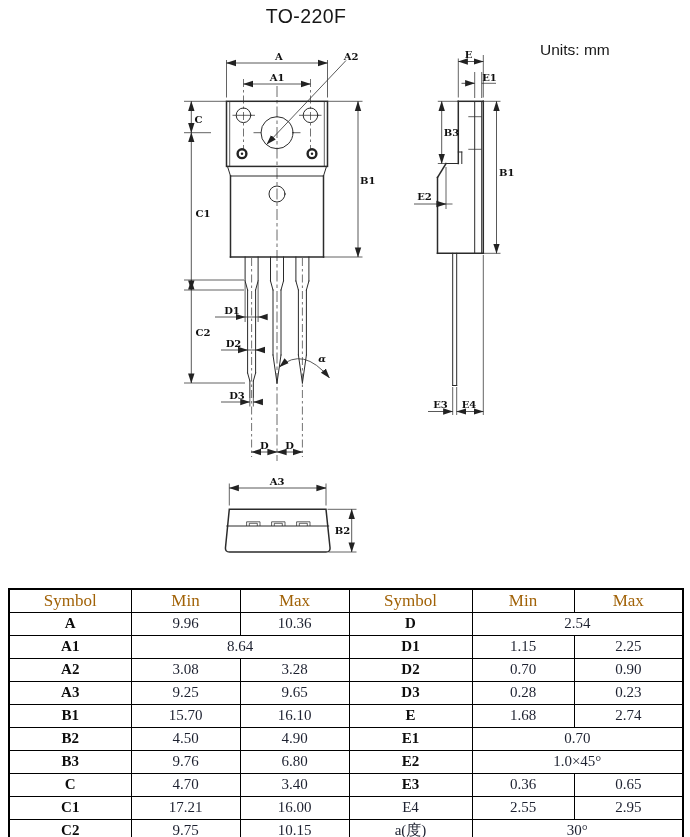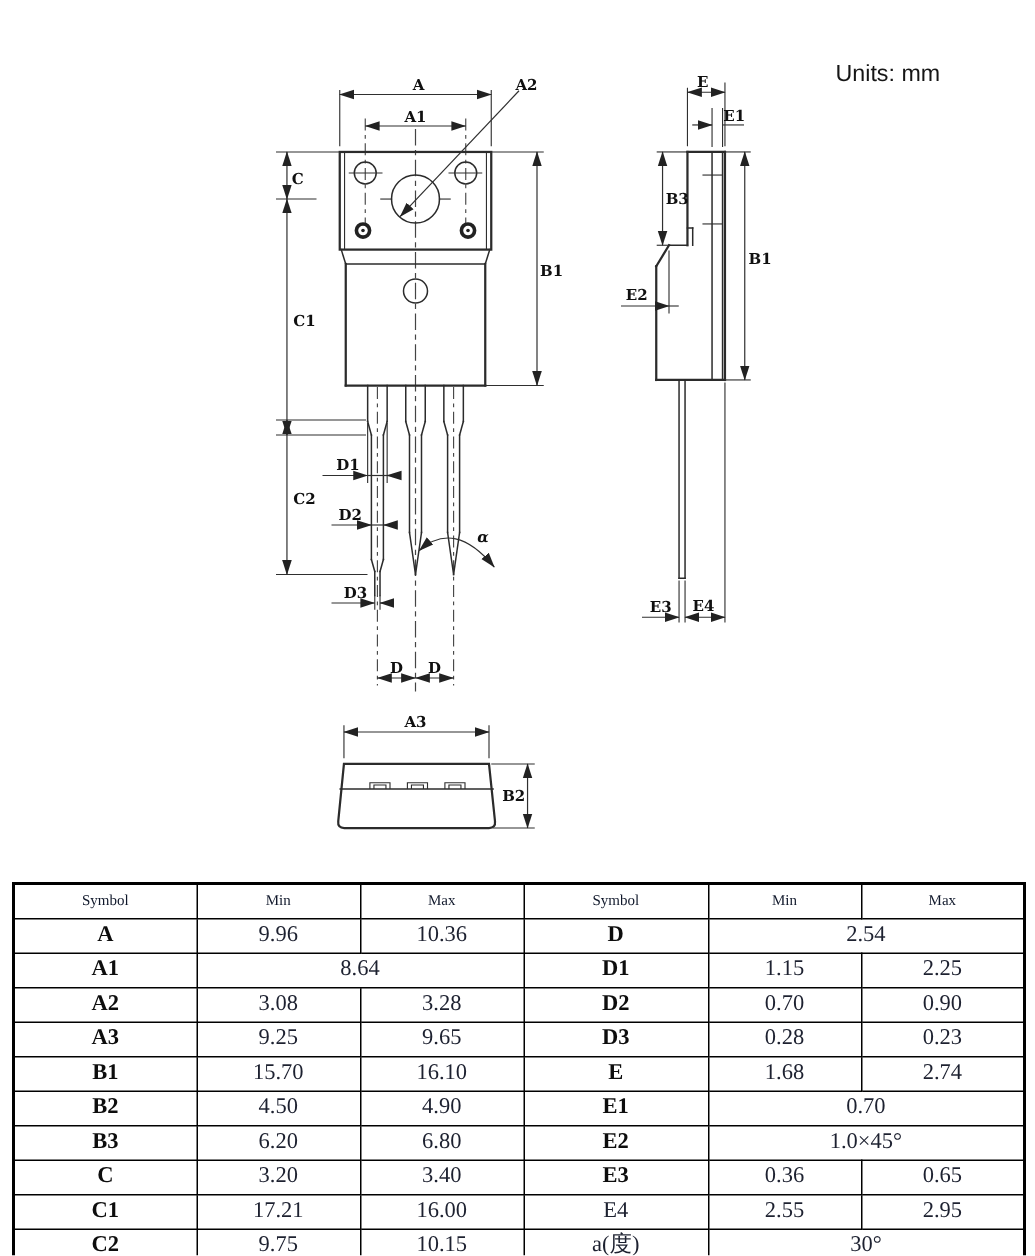--- a/index.html
+++ b/index.html
@@ -1,45 +1,46 @@
 <!DOCTYPE html>
 <html><head>
 <meta charset="utf-8">
 <style>
   html,body{margin:0;padding:0;background:#fff;}
   .page{position:relative;width:690px;height:837px;background:#ffffff;overflow:hidden;
         font-family:"Liberation Sans",sans-serif;color:#1a1a1a;}
   .title{position:absolute;left:0;top:5px;width:612px;text-align:center;
          font-size:19.5px;letter-spacing:.4px;color:#161616;}
-  .units{position:absolute;left:557px;top:41px;font-size:15.5px;color:#161616;}
+  .units{position:absolute;left:540px;top:41px;font-size:15.5px;color:#161616;}
   svg.drawing{position:absolute;left:0;top:0;}
   
   .ol  {stroke:#2b2b2b;stroke-width:1.5;fill:none;stroke-linecap:square;}
   .ol2 {stroke:#2b2b2b;stroke-width:1;fill:none;stroke-linecap:square;}
   .thin{stroke:#2f2f2f;stroke-width:.75;fill:none;}
   .dim {stroke:#2f2f2f;stroke-width:.8;fill:none;}
   .cl  {stroke:#444;stroke-width:.8;stroke-dasharray:11 3 3.5 3;fill:none;}
   .cl2 {stroke:#444;stroke-width:.75;stroke-dasharray:8 3 2.5 3;fill:none;}
   text.lbl{font-family:"DejaVu Serif",serif;font-size:10px;font-weight:bold;fill:#101010;}
   text.lbl.it{font-style:italic;}
   
   table.dim-table{position:absolute;left:8px;top:588px;width:674px;border-collapse:collapse;
         table-layout:fixed;font-family:"Liberation Serif",serif;font-size:15px;color:#1d2130;
         border:2px solid #000;}
   .dim-table th,.dim-table td{border:1px solid #000;height:22px;padding:0 2px;text-align:center;
         line-height:1.15;font-weight:normal;overflow:hidden;white-space:nowrap;}
-  .dim-table th{font-size:10px;color:#0f172a;}
+  .dim-table th{font-size:17px;color:#a16207;}
   .dim-table td.sym{font-weight:bold;color:#0d0d0d;}
   .dim-table td.sym.regular{font-weight:normal;color:#1d2130;}
 </style>
 </head>
 <body>
 
 <div class="page">
 
+  <div class="title">TO-220F</div>
   <div class="units">Units: mm</div>
 
   <svg class="drawing" width="690" height="585" viewBox="0 0 690 585">
     <defs>
       <marker id="arr" viewBox="0 0 10 10" refX="9.6" refY="5" markerWidth="10" markerHeight="10" markerUnits="userSpaceOnUse" orient="auto-start-reverse">
         <path d="M0,1.8 L10,5 L0,8.2 Z" fill="#222"></path>
       </marker>
     </defs>
 
     <g>
@@ -310,28 +311,28 @@
         </tr>
         <tr>
           <td class="sym">B2</td>
           <td>4.50</td>
           <td>4.90</td>
           <td class="sym">E1</td>
           <td colspan="2">0.70</td>
         </tr>
         <tr>
           <td class="sym">B3</td>
-          <td>6.20</td>
+          <td>9.76</td>
           <td>6.80</td>
           <td class="sym">E2</td>
           <td colspan="2">1.0×45°</td>
         </tr>
         <tr>
           <td class="sym">C</td>
-          <td>3.20</td>
+          <td>4.70</td>
           <td>3.40</td>
           <td class="sym">E3</td>
           <td>0.36</td>
           <td>0.65</td>
         </tr>
         <tr>
           <td class="sym">C1</td>
           <td>17.21</td>
           <td>16.00</td>
           <td class="sym regular">E4</td>

